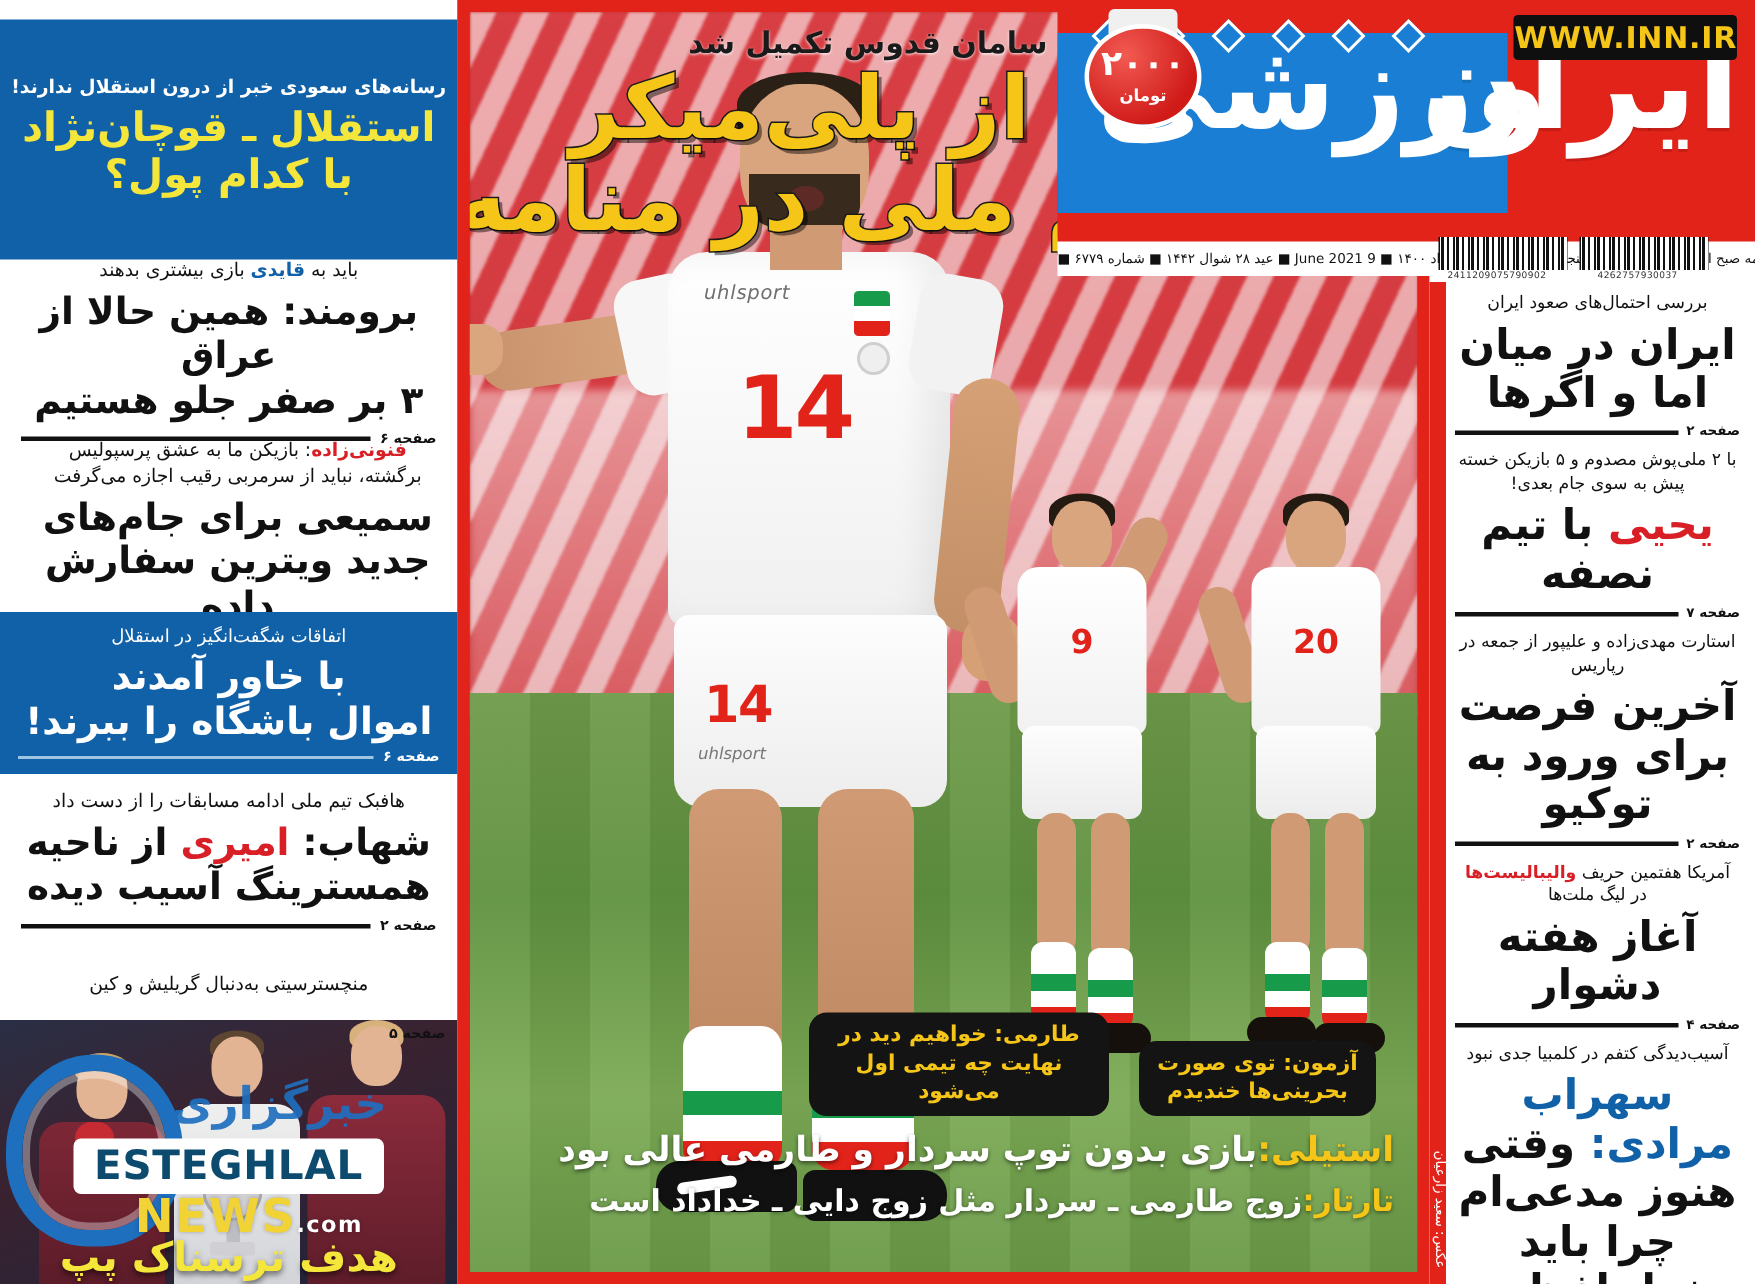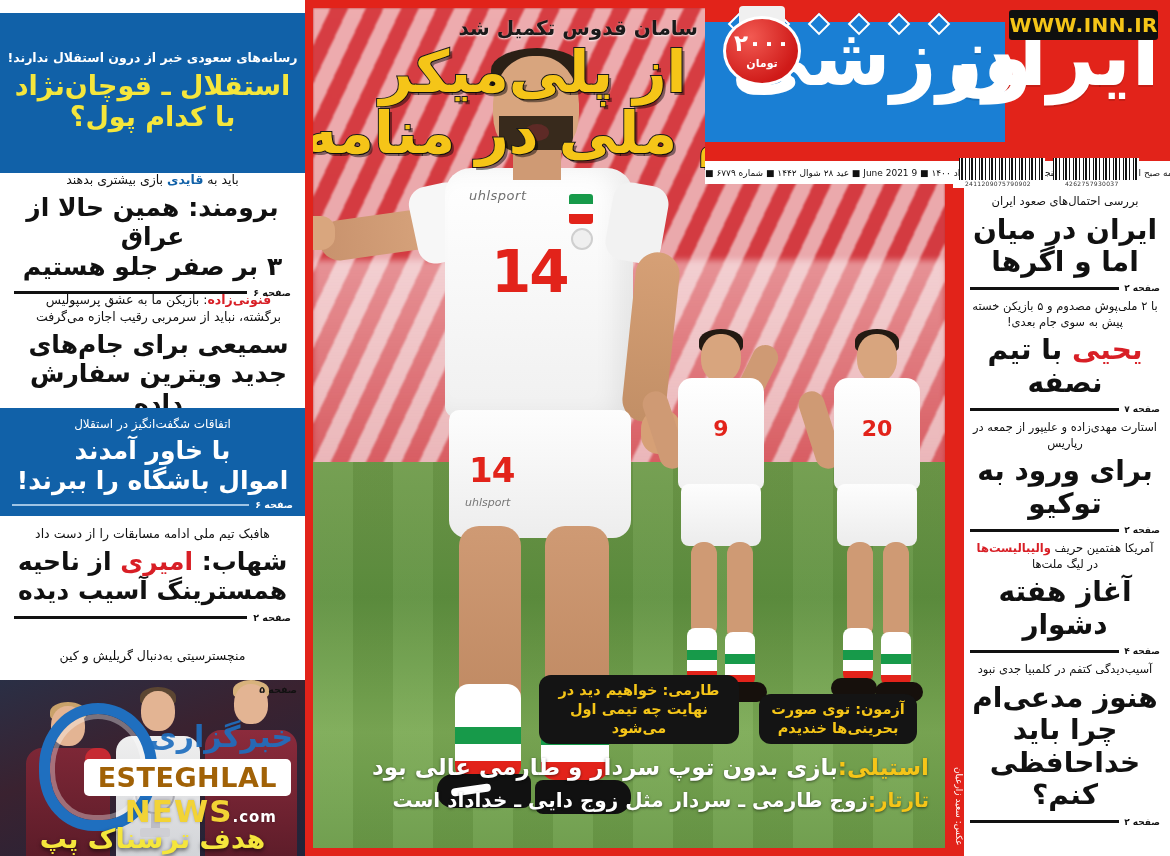--- a/index.html
+++ b/index.html
@@ -88,41 +88,41 @@
   .pl3 .body { height:126px; background:linear-gradient(180deg,#8c2b3c,#5e1d2a); width:92px;}
   .pl3 .hair { background:#d8b27c; }
   .trophy { position:absolute; left:132px; bottom:6px; width:46px; height:70px; }
   .trophy .cup { width:40px; height:34px; margin:0 auto; background:#cfcfd4;
                  border-radius: 0 0 20px 20px; border:2px solid #a8a8af; border-top:none;}
   .trophy .stem{ width:9px; height:14px; margin:0 auto; background:#bdbdc4; }
   .trophy .base{ width:30px; height:9px; margin:0 auto; background:#cfcfd4; border-radius:2px;}
 
   .watermark {
     position:absolute; left:0; top:0; width:305px; height:176px;
-    display:flex; align-items:center; justify-content:flex-start; pointer-events:none;
+    display:flex; align-items:center; justify-content:flex-end; pointer-events:none;
   }
   .wm-inner { position:relative; width: 270px; height: 150px; }
   .wm-ring {
     position:absolute; left:4px; top:10px; width:118px; height:128px;
     border: 11px solid #1f6fbf; border-radius: 50% 50% 46% 46%;
     box-shadow: inset 0 0 0 5px rgba(255,255,255,.35);
   }
   .wm-ring::after{
     content:""; position:absolute; left:50%; top:34px; transform:translateX(-50%);
     width:26px; height:26px; border-radius:50% 50% 60% 60%; background:#c62a33;
   }
   .wm-khabar {
     position:absolute; right:12px; top:26px; font-size:30px; font-weight:bold;
     color:#1f6fbf; direction:rtl; opacity:.92;
   }
   .wm-badge {
     position:absolute; right: 14px; top: 66px; background:#ffffff;
     padding: 3px 14px; border-radius:5px;
   }
-  .wm-badge span { font-size:27px; font-weight:bold; color:#a16207; letter-spacing:.5px; }
+  .wm-badge span { font-size:27px; font-weight:bold; color:#0c4a6e; letter-spacing:.5px; }
   .wm-news {
     position:absolute; right: 28px; top: 100px; font-size:31px; font-weight:bold;
     color:#f2d335; letter-spacing:1px; text-shadow: 0 0 3px rgba(0,0,0,.25);
   }
   .wm-news small { font-size:15px; color:#ffffff; }
   .lc-bottom-title {
     position:absolute; left:0; bottom:0; width:305px; text-align:center;
     font-size: 27px; font-weight:bold; color:#f5e63c; direction:rtl;
     text-shadow: 0 2px 4px rgba(0,0,0,.6); padding-bottom:2px;
   }
@@ -607,20 +607,21 @@
         </div>
         <div class="rc-rule">
           <span class="pg">صفحه ۷</span>
           <span class="bar"></span>
         </div>
       </div>
 
       <div class="rc-article">
         <div class="kicker">استارت مهدی‌زاده و علیپور از جمعه در رپاریس</div>
         <div class="headline">
+          <span style="display:block">آخرین فرصت</span>
           <span style="display:block">برای ورود به توکیو</span>
         </div>
         <div class="rc-rule">
           <span class="pg">صفحه ۲</span>
           <span class="bar"></span>
         </div>
       </div>
 
       <div class="rc-article">
         <div class="kicker">
@@ -629,20 +630,21 @@
         <div class="headline">آغاز هفته دشوار</div>
         <div class="rc-rule">
           <span class="pg">صفحه ۴</span>
           <span class="bar"></span>
         </div>
       </div>
 
       <div class="rc-article">
         <div class="kicker">آسیب‌دیدگی کتفم در کلمبیا جدی نبود</div>
         <div class="headline">
+          <span style="display:block"><span class="hl-blue">سهراب مرادی:</span><span> وقتی</span></span>
           <span style="display:block">هنوز مدعی‌ام چرا باید</span>
           <span style="display:block">خداحافظی کنم؟</span>
         </div>
         <div class="rc-rule">
           <span class="pg">صفحه ۲</span>
           <span class="bar"></span>
         </div>
       </div>
 
       <div class="vert-credit">عکس: سعید زارعیان</div>

